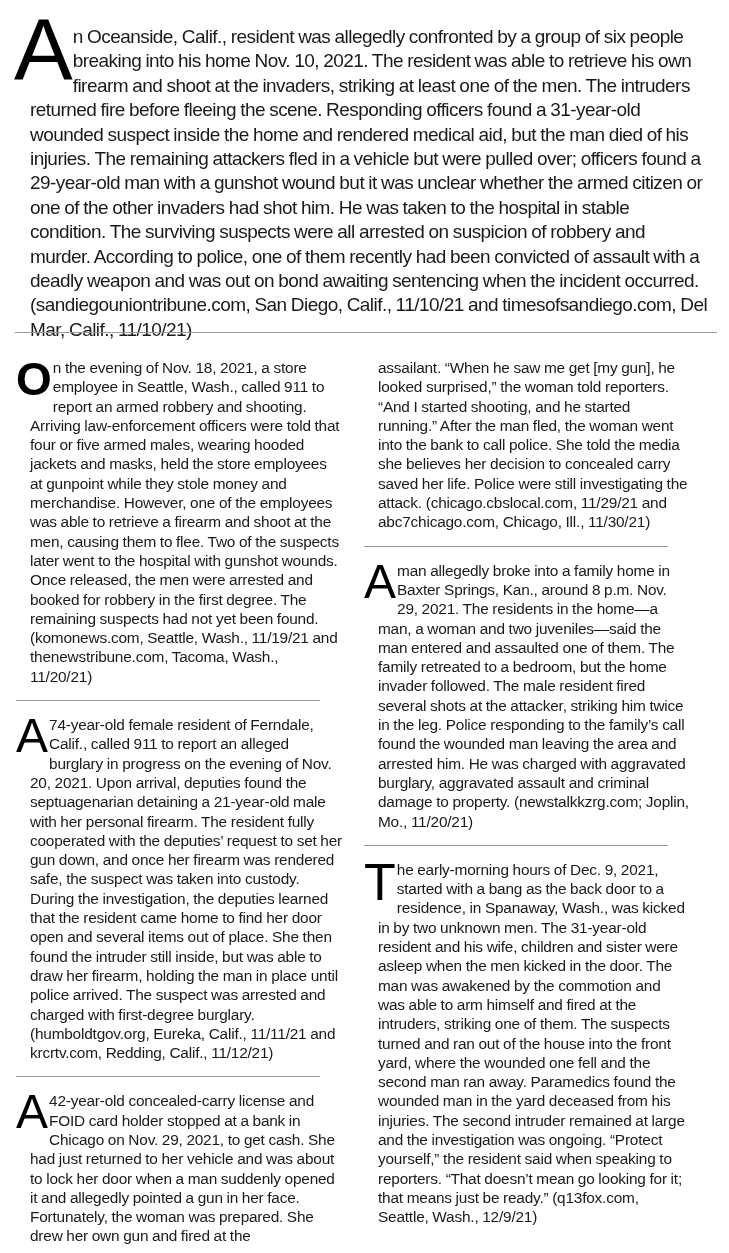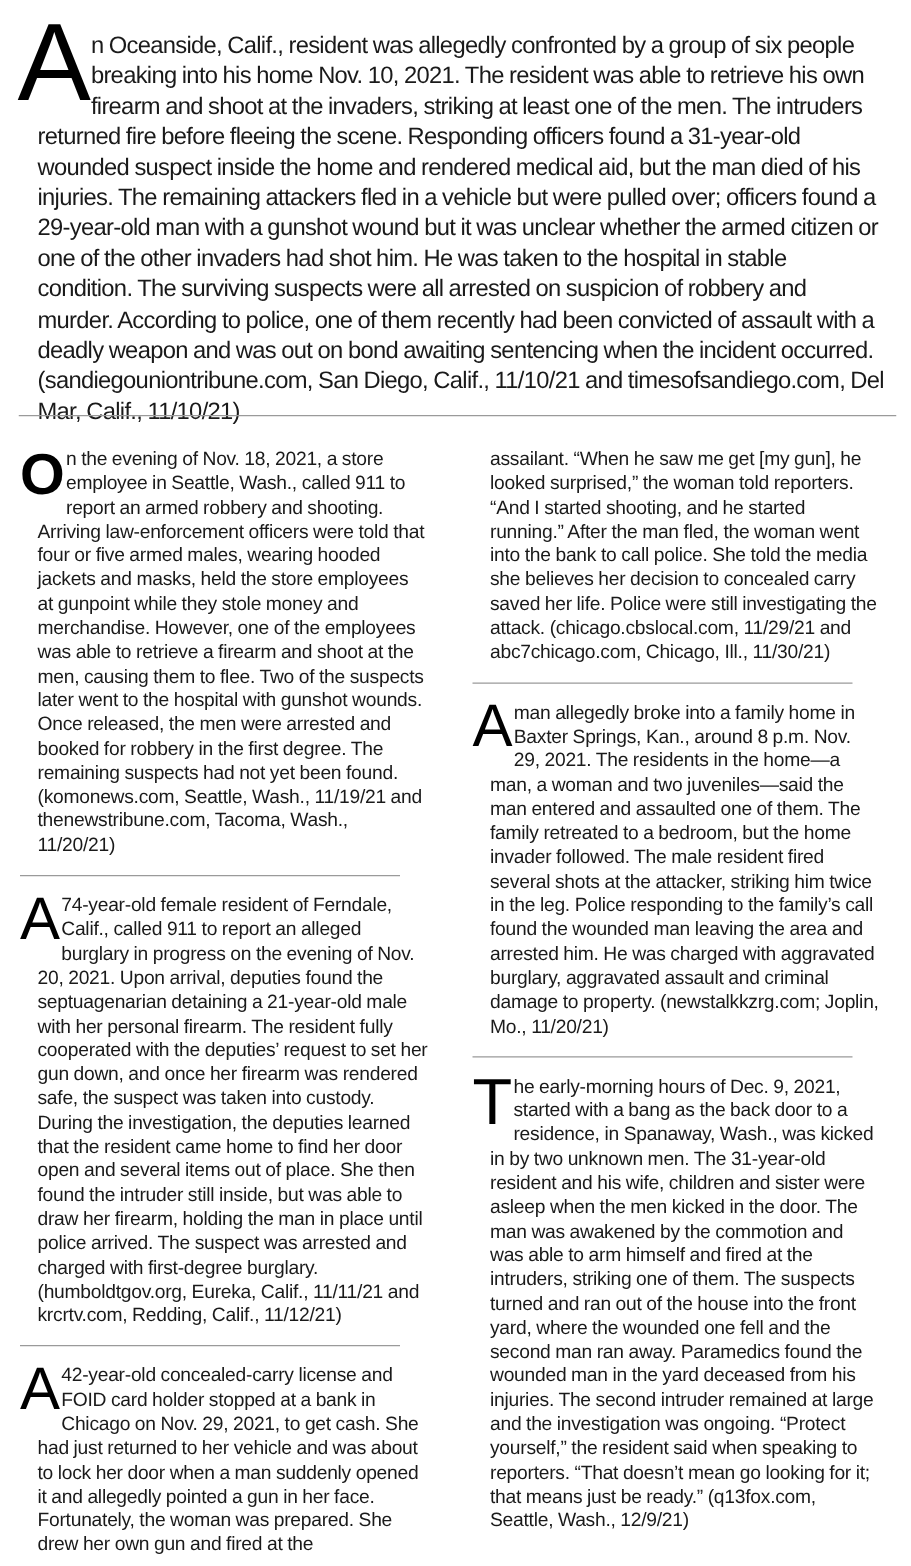--- a/index.html
+++ b/index.html
@@ -24,21 +24,21 @@
       font-size: 88px; line-height: 66px; height: 68px;
       margin-top: 6px; margin-bottom: 0px; margin-left: -2px;
       letter-spacing: -2px;
     }
     .rule-full {
       position: absolute; left: 15px; top: 332px; width: 702px; height: 0;
       border-top: 1.5px solid #9a9a9a;
     }
     .col { position: absolute; top: 344px; width: 340px; }
     .col-left { left: 16px; }
-    .col-right { left: 378px; }
+    .col-right { left: 364px; }
     .story {
       font-size: 15.4px; line-height: 19.3px;
       letter-spacing: -0.2px; word-spacing: -0.3px;
     }
     .story .dropcap {
       font-size: 48px; line-height: 38px; height: 38px;
       margin-top: 2px; margin-right: 2px; letter-spacing: -1px;
     }
     .story .dropcap.o-cap { font-weight: bold; font-size: 46px; }
     .story .dropcap.t-cap { font-size: 52px; line-height: 40px; height: 40px; }

